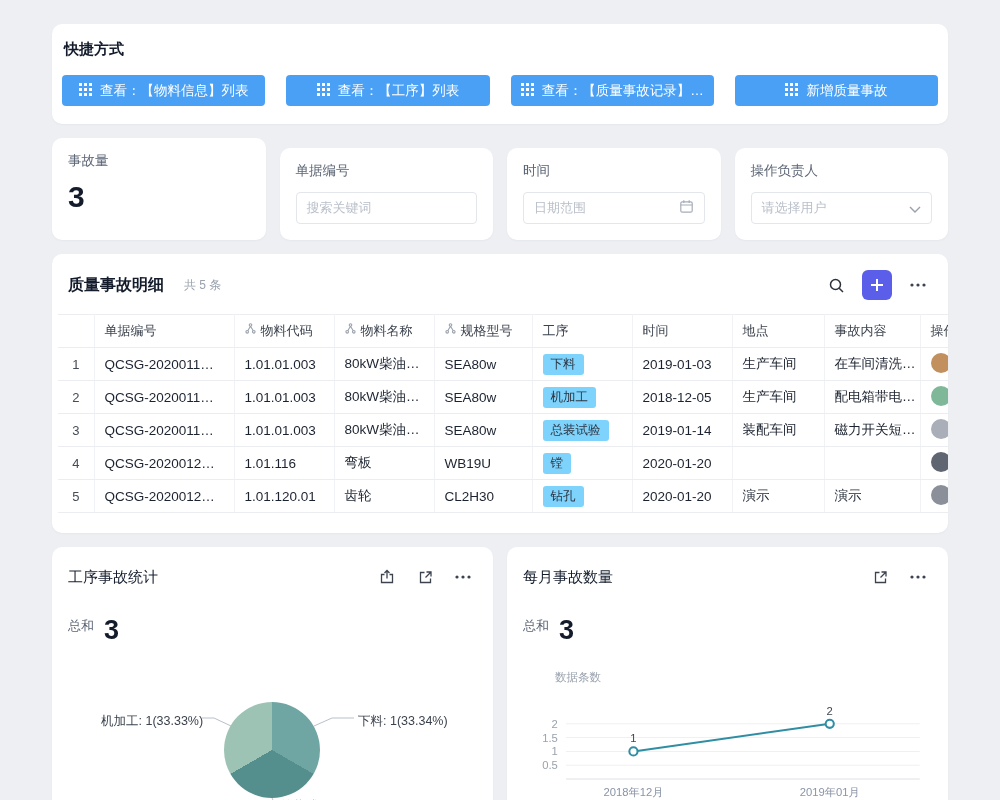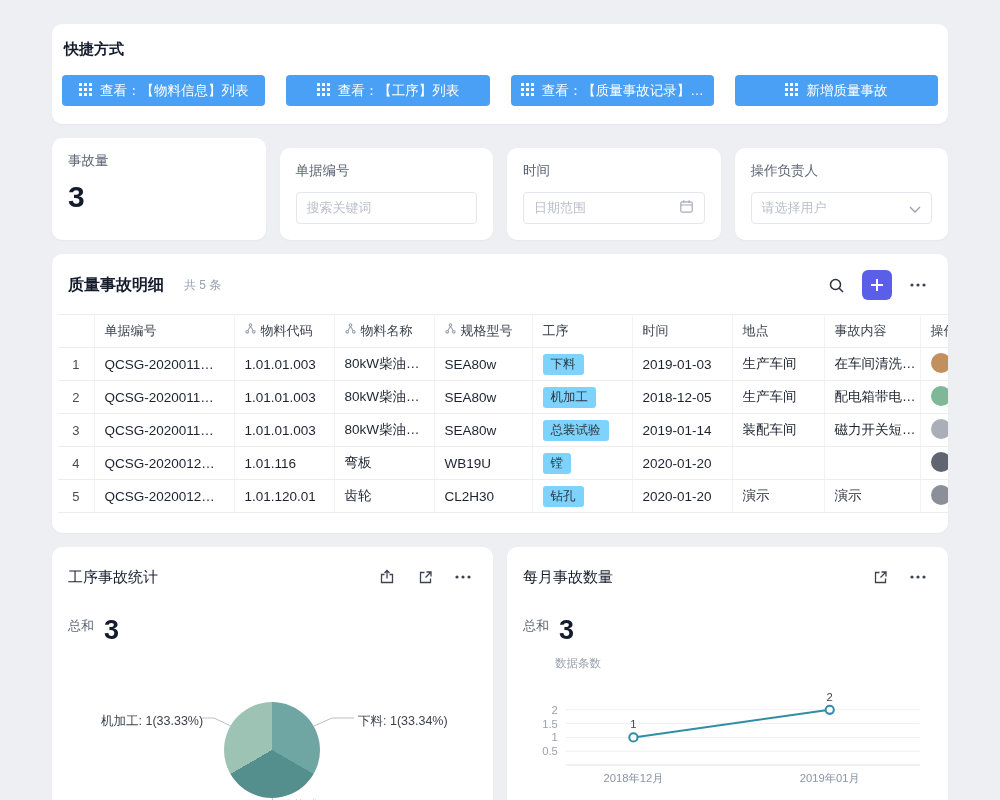--- a/index.html
+++ b/index.html
@@ -55,21 +55,21 @@
   .total-value { font-size:27px; font-weight:700; color:#141c2c; line-height:1; }
 
   .pie-area { position:relative; height:214px; margin-top:14px; }
   .leader-lines { position:absolute; left:0; top:0; width:406px; height:214px; }
   .pie { position:absolute; left:156px; top:44px; width:96px; height:96px; border-radius:50%; }
   .pie-label { position:absolute; font-size:12.5px; color:#3c434e; white-space:nowrap; }
   .pl-left { top:55px; left:33px; }
   .pl-right { top:55px; left:290px; }
   .pl-bottom { top:140px; left:212px; }
 
-  .lc-ylabel { margin-top:12px; font-size:11.5px; color:#9aa2ae; padding-left:32px; }
+  .lc-ylabel { margin-top:26px; font-size:11.5px; color:#9aa2ae; padding-left:32px; }
   .line-chart-svg { width:100%; height:auto; display:block; margin-top:2px; }
 </style>
 </head>
 <body>
 
 <div class="page">
 
   <section class="card shortcuts">
     <div class="sc-title">快捷方式</div>
     <div class="btn-row">

